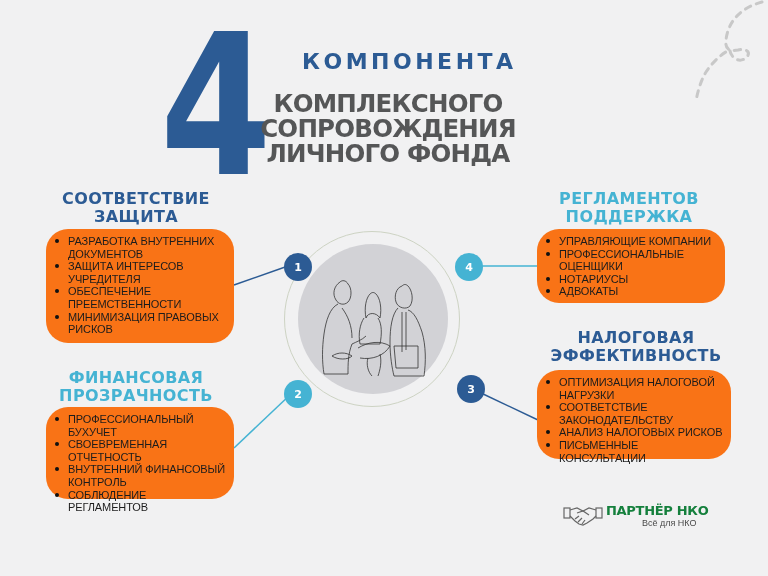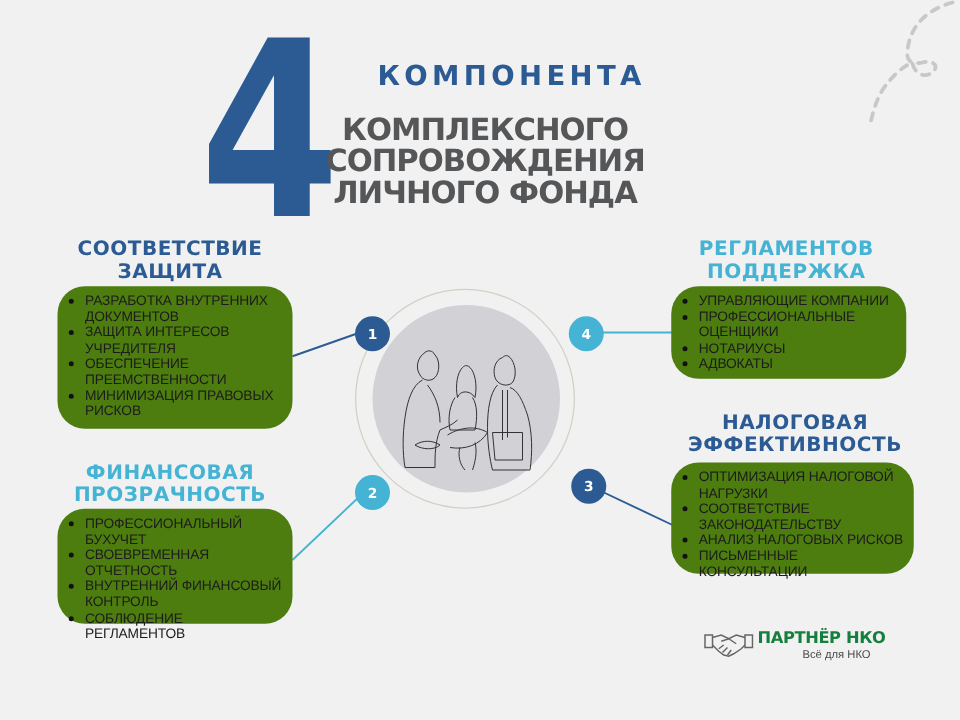--- a/index.html
+++ b/index.html
@@ -28,21 +28,21 @@
 
   .sec-title {
     position: absolute; text-align: center;
     font-family: "DejaVu Sans", sans-serif; font-weight: bold;
     font-size: 16px; line-height: 18px; letter-spacing: 0.4px;
   }
   .dark { color: #2c5b94; }
   .light { color: #45b3d3; }
 
   .card {
-    position: absolute; background: #4d7c0f; border-radius: 22px;
+    position: absolute; background: #f97316; border-radius: 22px;
     padding: 6px 8px 6px 22px;
   }
   .card ul { list-style: none; }
   .card li {
     position: relative; font-size: 11px; line-height: 12.6px; color: #1c1c1c;
     letter-spacing: -0.1px;
   }
   .card li::before {
     content: ""; position: absolute; left: -13px; top: 4px;
     width: 4px; height: 4px; border-radius: 50%; background: #111;

